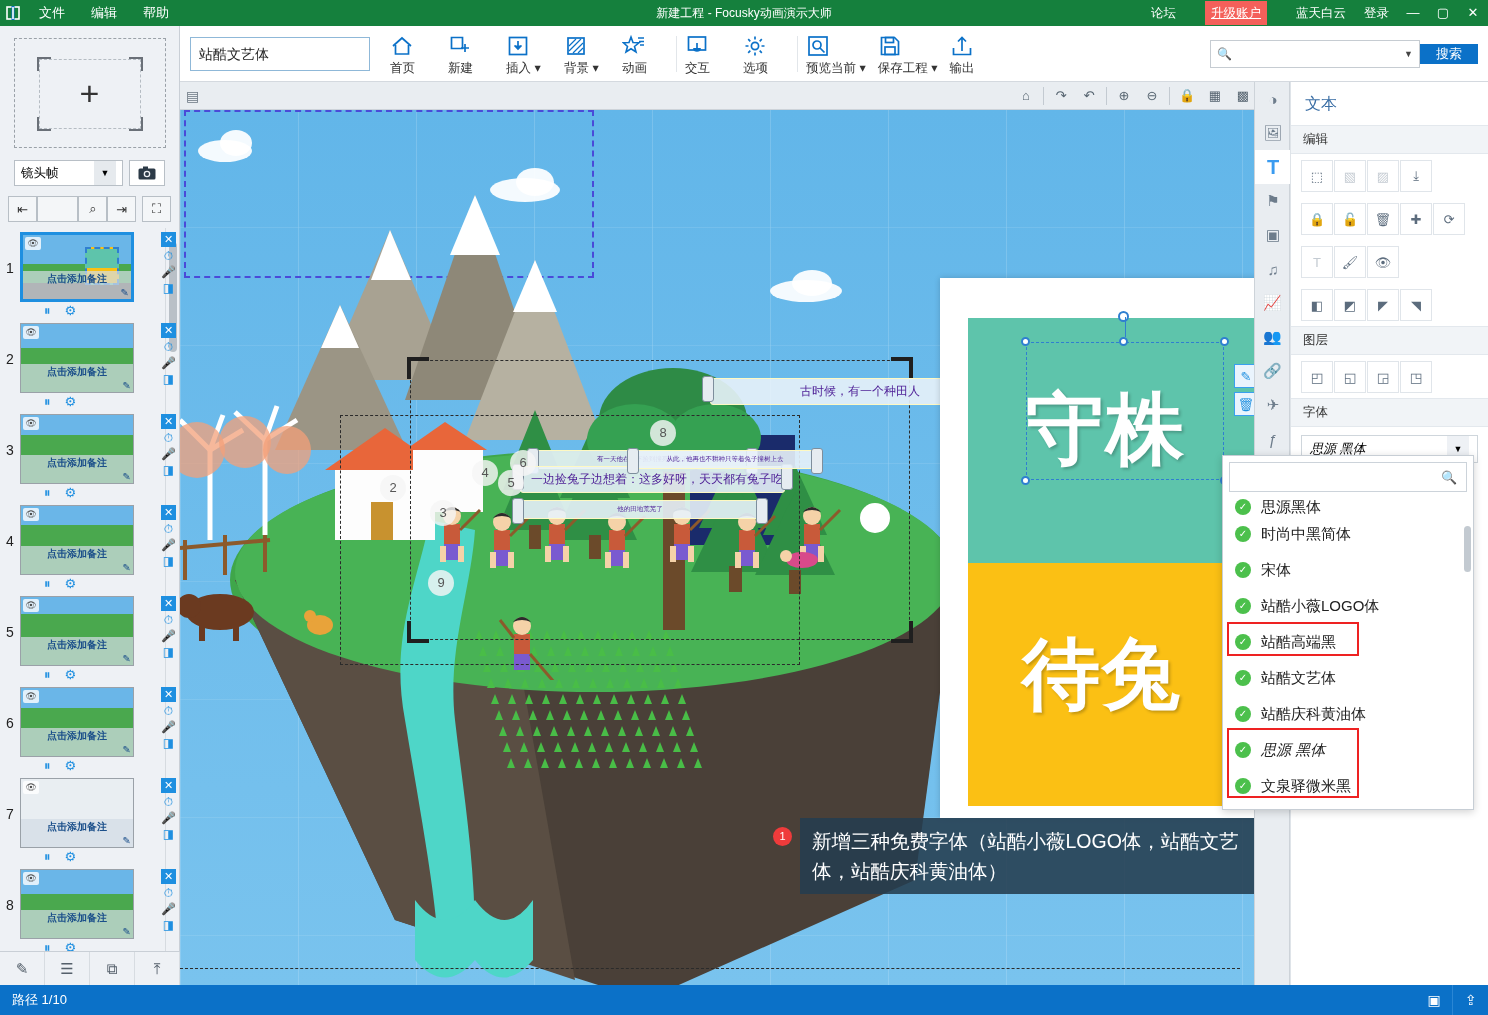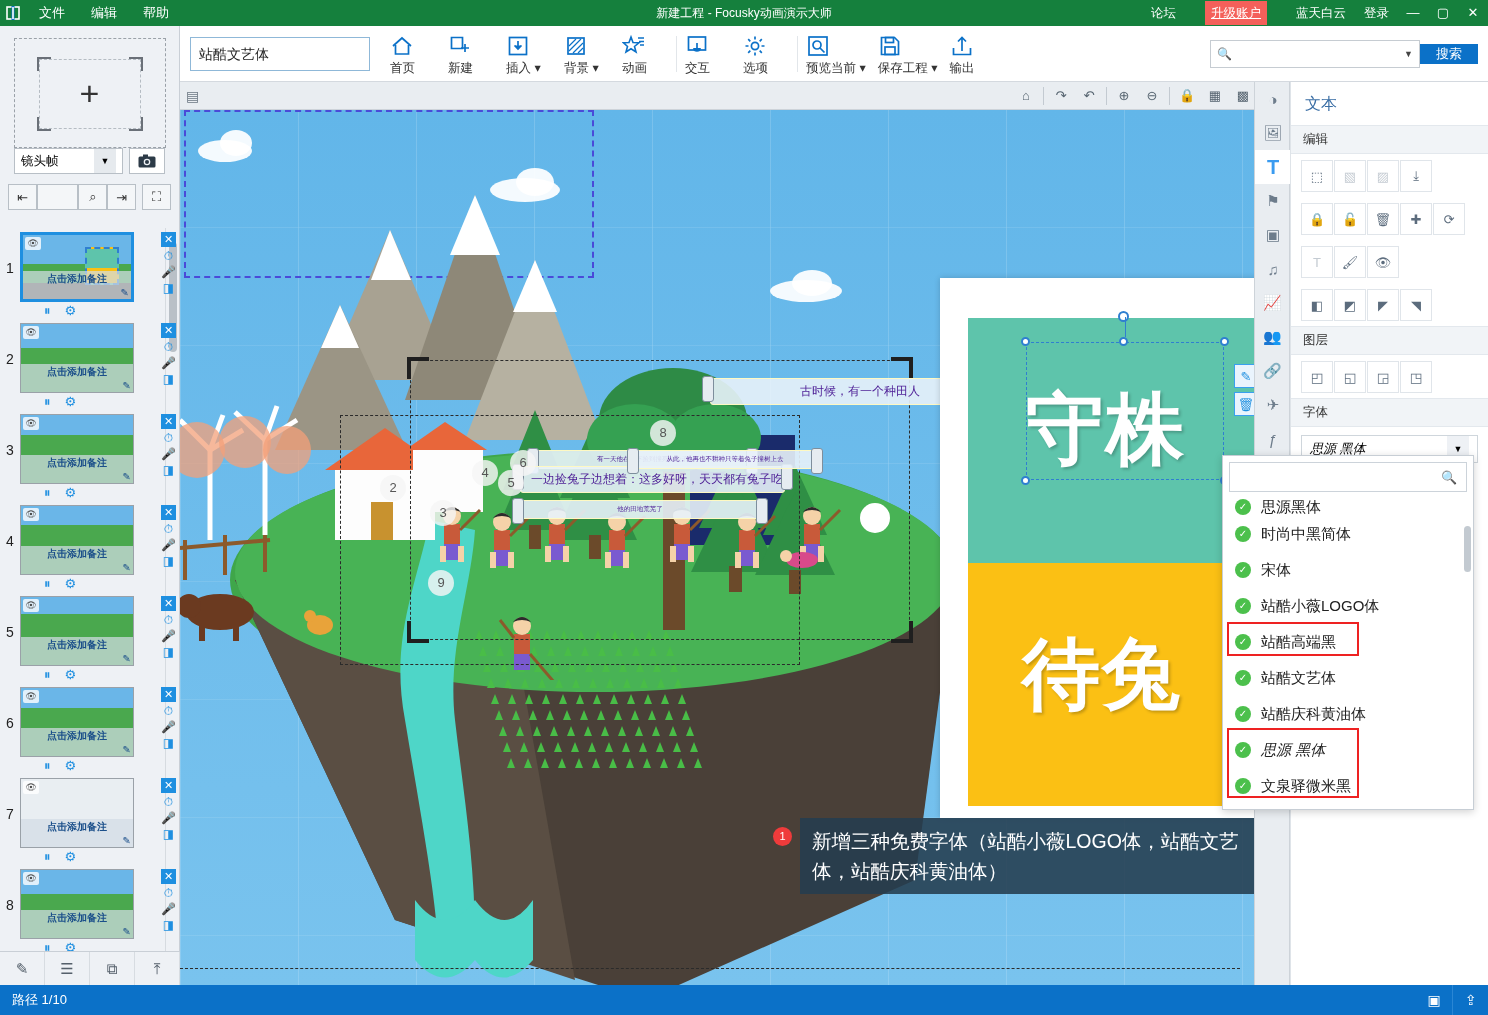--- a/index.html
+++ b/index.html
@@ -73,21 +73,21 @@
   }
   .corner { position: absolute; width: 14px; height: 14px; border: 2px solid #6a7078; }
   .c-tl { left: 22px; top: 18px; border-right: none; border-bottom: none; }
   .c-tr { right: 22px; top: 18px; border-left: none; border-bottom: none; }
   .c-bl { left: 22px; bottom: 16px; border-right: none; border-top: none; }
   .c-br { right: 22px; bottom: 16px; border-left: none; border-top: none; }
   .plus-big {
     position: absolute; left: 50%; top: 50%; transform: translate(-50%,-50%);
     font-size: 34px; color: #333; font-weight: 300; line-height: 1;
   }
-  .cam-row { display: flex; margin: 0 14px 0; gap: 6px; }
+  .cam-row { display: flex; margin: 12px 14px 0; gap: 6px; }
   .cam-select {
     flex: 1; height: 26px; border: 1px solid #b8bfc6; background: #fff;
     display: flex; align-items: center; font-size: 12.5px; padding: 0 6px;
   }
   .cam-select .dd { margin-left: auto; width: 22px; text-align: center;
      background: #e6eaee; height: 24px; line-height: 24px; font-size: 9px; }
   .cam-shot {
     width: 36px; height: 26px; border: 1px solid #b8bfc6; background: #fff;
     display: flex; align-items: center; justify-content: center;
   }

